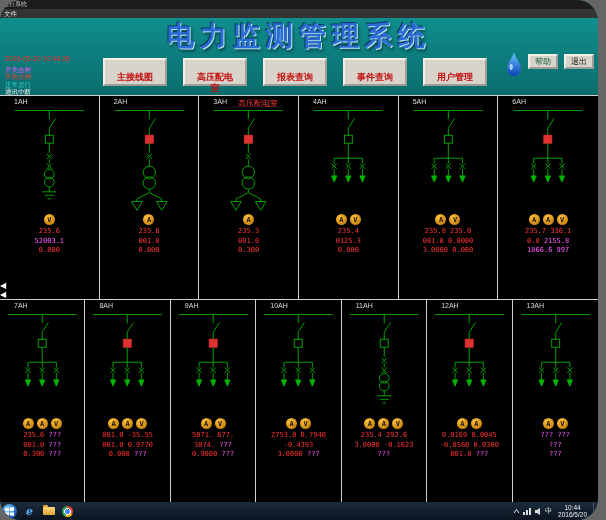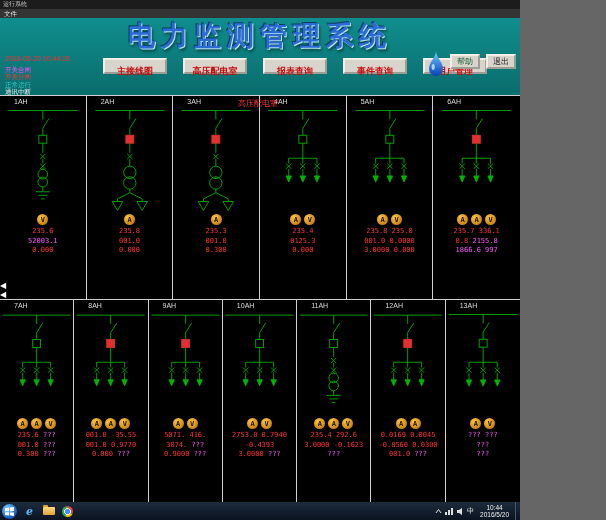--- a/index.html
+++ b/index.html
@@ -1,33 +1,33 @@
 <!DOCTYPE html>
 <html><head>
 <meta charset="utf-8">
 <style>
   html,body{margin:0;padding:0;background:#666;}
-  .screen{position:relative;width:520px;height:520px;overflow:hidden;
-          font-family:"Liberation Sans",sans-serif;user-select:none;background:#0369a1;}
+  .screen{position:relative;width:598px;height:520px;overflow:hidden;
+          font-family:"Liberation Sans",sans-serif;user-select:none;background:#0369a1;border-radius:21px;}
 
   
   .titlebar{height:9px;background:#1c1c1c;color:#c9c9c9;font-size:6px;line-height:9px;padding-left:3px;}
   .menubar{height:9px;background:#343434;color:#ddd;font-size:6.5px;line-height:9px;padding-left:4px;}
 
   
   .header{position:relative;height:77px;background:linear-gradient(#108e8e,#0a6c6c);}
   .app-title{position:absolute;top:0;left:0;right:0;text-align:center;
              font-family:"DejaVu Sans",sans-serif;font-size:27px;font-weight:bold;letter-spacing:6px;
              color:#2b6bd6;
              text-shadow:1px 1px 0 #b8e4ea,-1px -1px 0 #0a3c5c,2px 3px 3px rgba(0,0,0,.45);}
   .datetime{position:absolute;left:5px;top:37px;color:#ff2d2d;font-size:7px;}
   .legend{position:absolute;left:5px;top:48px;font-size:6.5px;line-height:7.3px;}
   .toolbar{position:absolute;left:103px;top:40px;display:flex;gap:16px;}
   .navbtn{width:64px;height:16px;background:#d8d4cb;border:2px outset #f2efe7;
-          color:#c40f0f;font-weight:bold;font-size:9px;line-height:11px;padding:6px;cursor:pointer;
+          color:#c40f0f;font-weight:bold;font-size:9px;line-height:11px;padding:12px;cursor:pointer;
           font-family:"Liberation Sans",sans-serif;}
   .right-cluster{position:absolute;right:4px;top:36px;display:flex;align-items:flex-start;gap:6px;}
   .droplet{margin-top:-4px;}
   .sysbtn{width:30px;height:15px;background:#d8d4cb;border:2px outset #f2efe7;
           font-size:8px;line-height:10px;padding:0;cursor:pointer;color:#0a5a32;
           font-family:"Liberation Sans",sans-serif;}
   .sysbtn.exit{color:#222;}
 
   
   .main{position:relative;height:407px;background:#000;border-top:1px solid #cfcfcf;box-sizing:border-box;}
@@ -353,21 +353,21 @@
               <path d="M39,64 L45,70 M39,70 L45,64"></path>
               <path d="M55,64 L61,70 M55,70 L61,64"></path>
               <path d="M26,70 V78 M42,70 V78 M58,70 V78"></path>
               <path d="M23,78 H29 L26,85 Z M39,78 H45 L42,85 Z M55,78 H61 L58,85 Z" fill="#00b400"></path>
             </g>
           </svg>
           <div class="meters">
             <span class="meter">A</span>
             <span class="meter">V</span>
           </div>
-          <div class="vline"><span class="r">5071.</span> <span class="r">416.</span></div>
+          <div class="vline"><span class="r">5071.</span> <span class="r">677.</span></div>
           <div class="vline"><span class="r">3074.</span> <span class="m">???</span></div>
           <div class="vline"><span class="r">0.9000</span> <span class="m">???</span></div>
         </div>
         <div class="bay">
           <div class="bayname">10AH</div>
           <svg class="sld" viewBox="0 0 84 120">
             <g stroke="#00b400" fill="none" stroke-width="1">
               <path d="M3,4 H81"></path>
               <path d="M42,4 V14"></path>
               <path d="M42,24 L49,13"></path>

